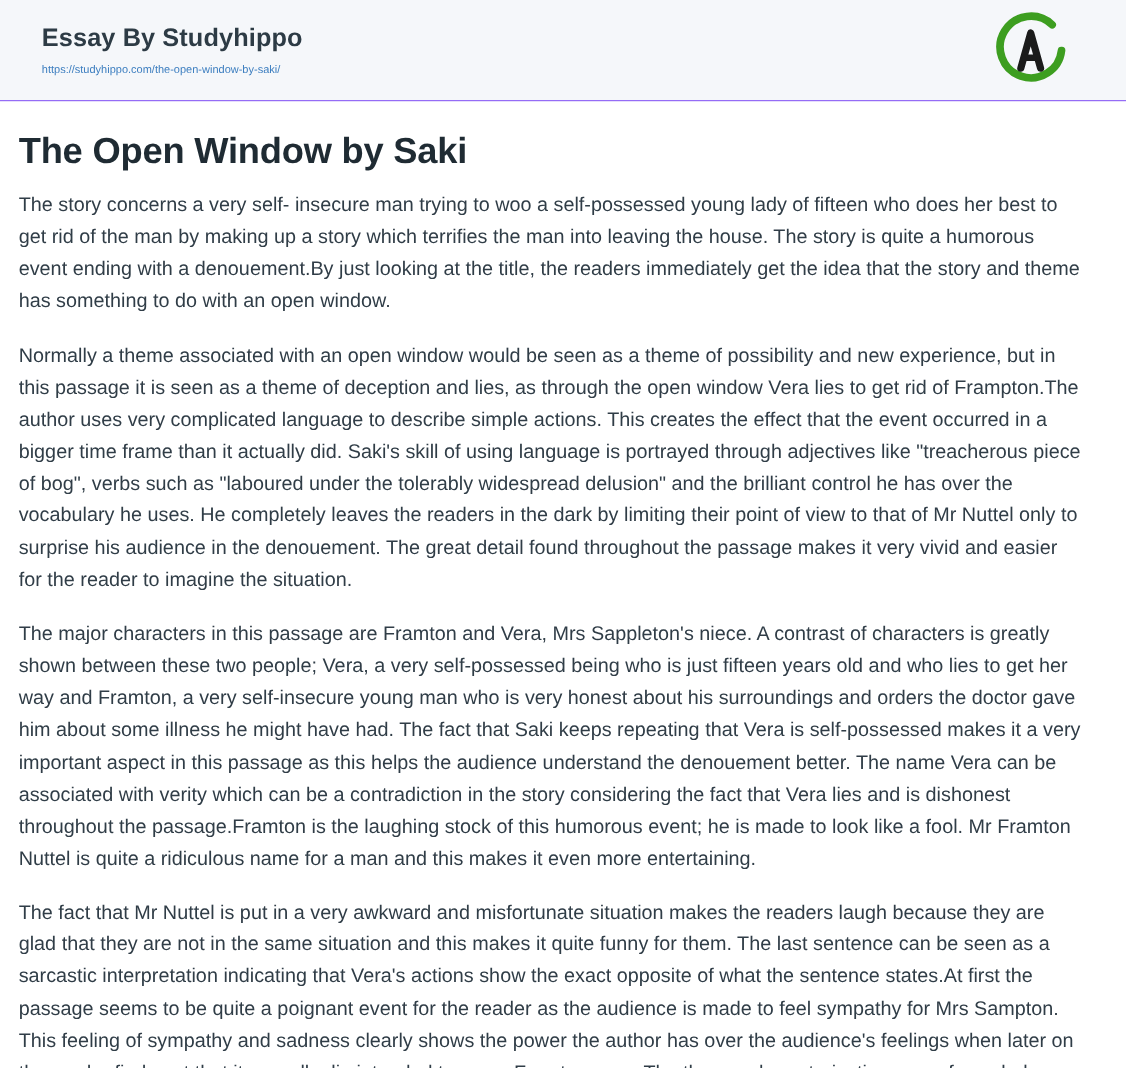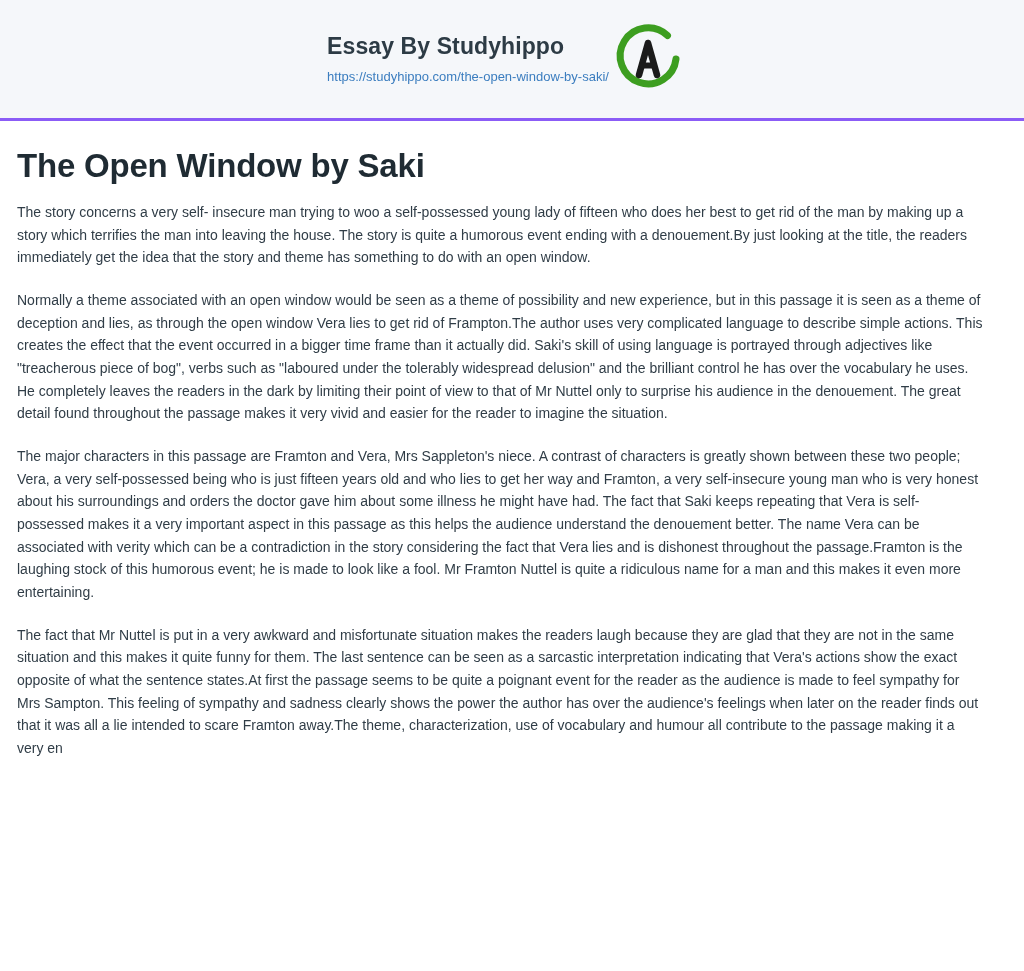--- a/index.html
+++ b/index.html
@@ -11,43 +11,43 @@
     width: 1024px;
     min-height: 971px;
     font-family: "Liberation Sans", sans-serif;
     color: #2d3b45;
     -webkit-font-smoothing: antialiased;
   }
 
   
   .page-header {
     background: #f5f7fa;
-    border-bottom: 3px solid #8b5cf6;
-    height: 121px;
+    border-bottom: 1px solid #8b5cf6;
+    height: 92px;
     box-sizing: border-box;
     display: flex;
     align-items: center;
-    justify-content: center;
+    justify-content: space-between;
     padding: 0 40px 0 38px;
   }
   .brand-block {
     display: flex;
     flex-direction: column;
     justify-content: center;
     gap: 10px;
   }
   .brand-title {
     font-size: 23px;
     font-weight: bold;
     color: #2d3b45;
     letter-spacing: 0.1px;
     line-height: 1.1;
   }
   .brand-url {
-    font-size: 13px;
+    font-size: 10px;
     color: #3b7dbf;
     line-height: 1.1;
     text-decoration: none;
   }
   .logo-wrap {
     width: 78px;
     height: 78px;
     display: flex;
     align-items: center;
     justify-content: center;
@@ -60,21 +60,21 @@
     box-sizing: border-box;
   }
   .article-title {
     font-size: 33px;
     font-weight: bold;
     color: #1f2b33;
     margin: 0 0 16px 0;
     letter-spacing: -0.2px;
   }
   .article p {
-    font-size: 14px;
+    font-size: 18px;
     line-height: 1.62;
     margin: 0 0 20px 0;
     color: #303d47;
     text-align: left;
   }
   .article p:last-child {
     margin-bottom: 14px;
   }
 </style>
 </head>

